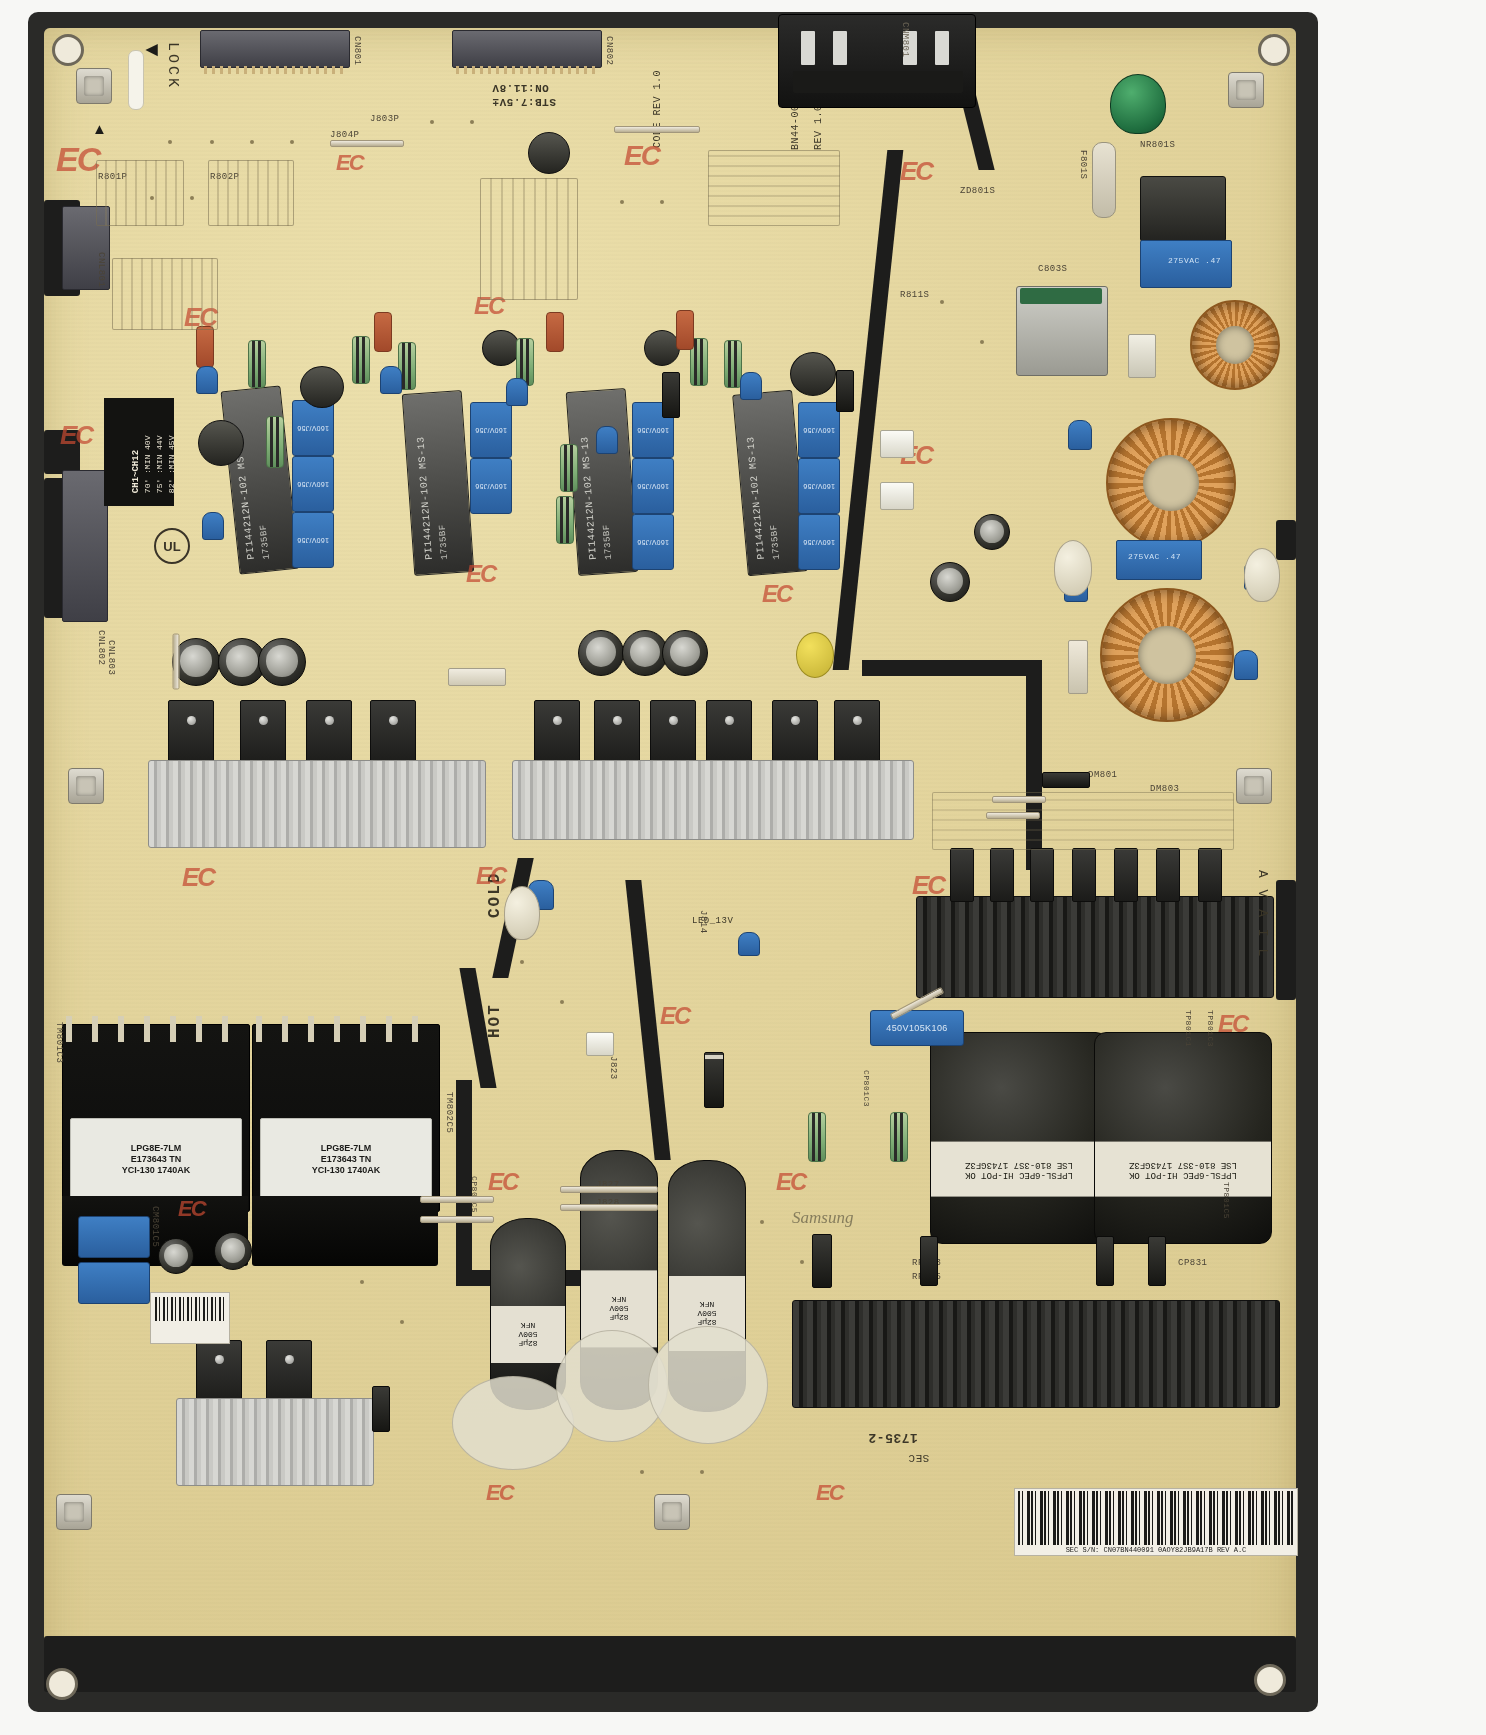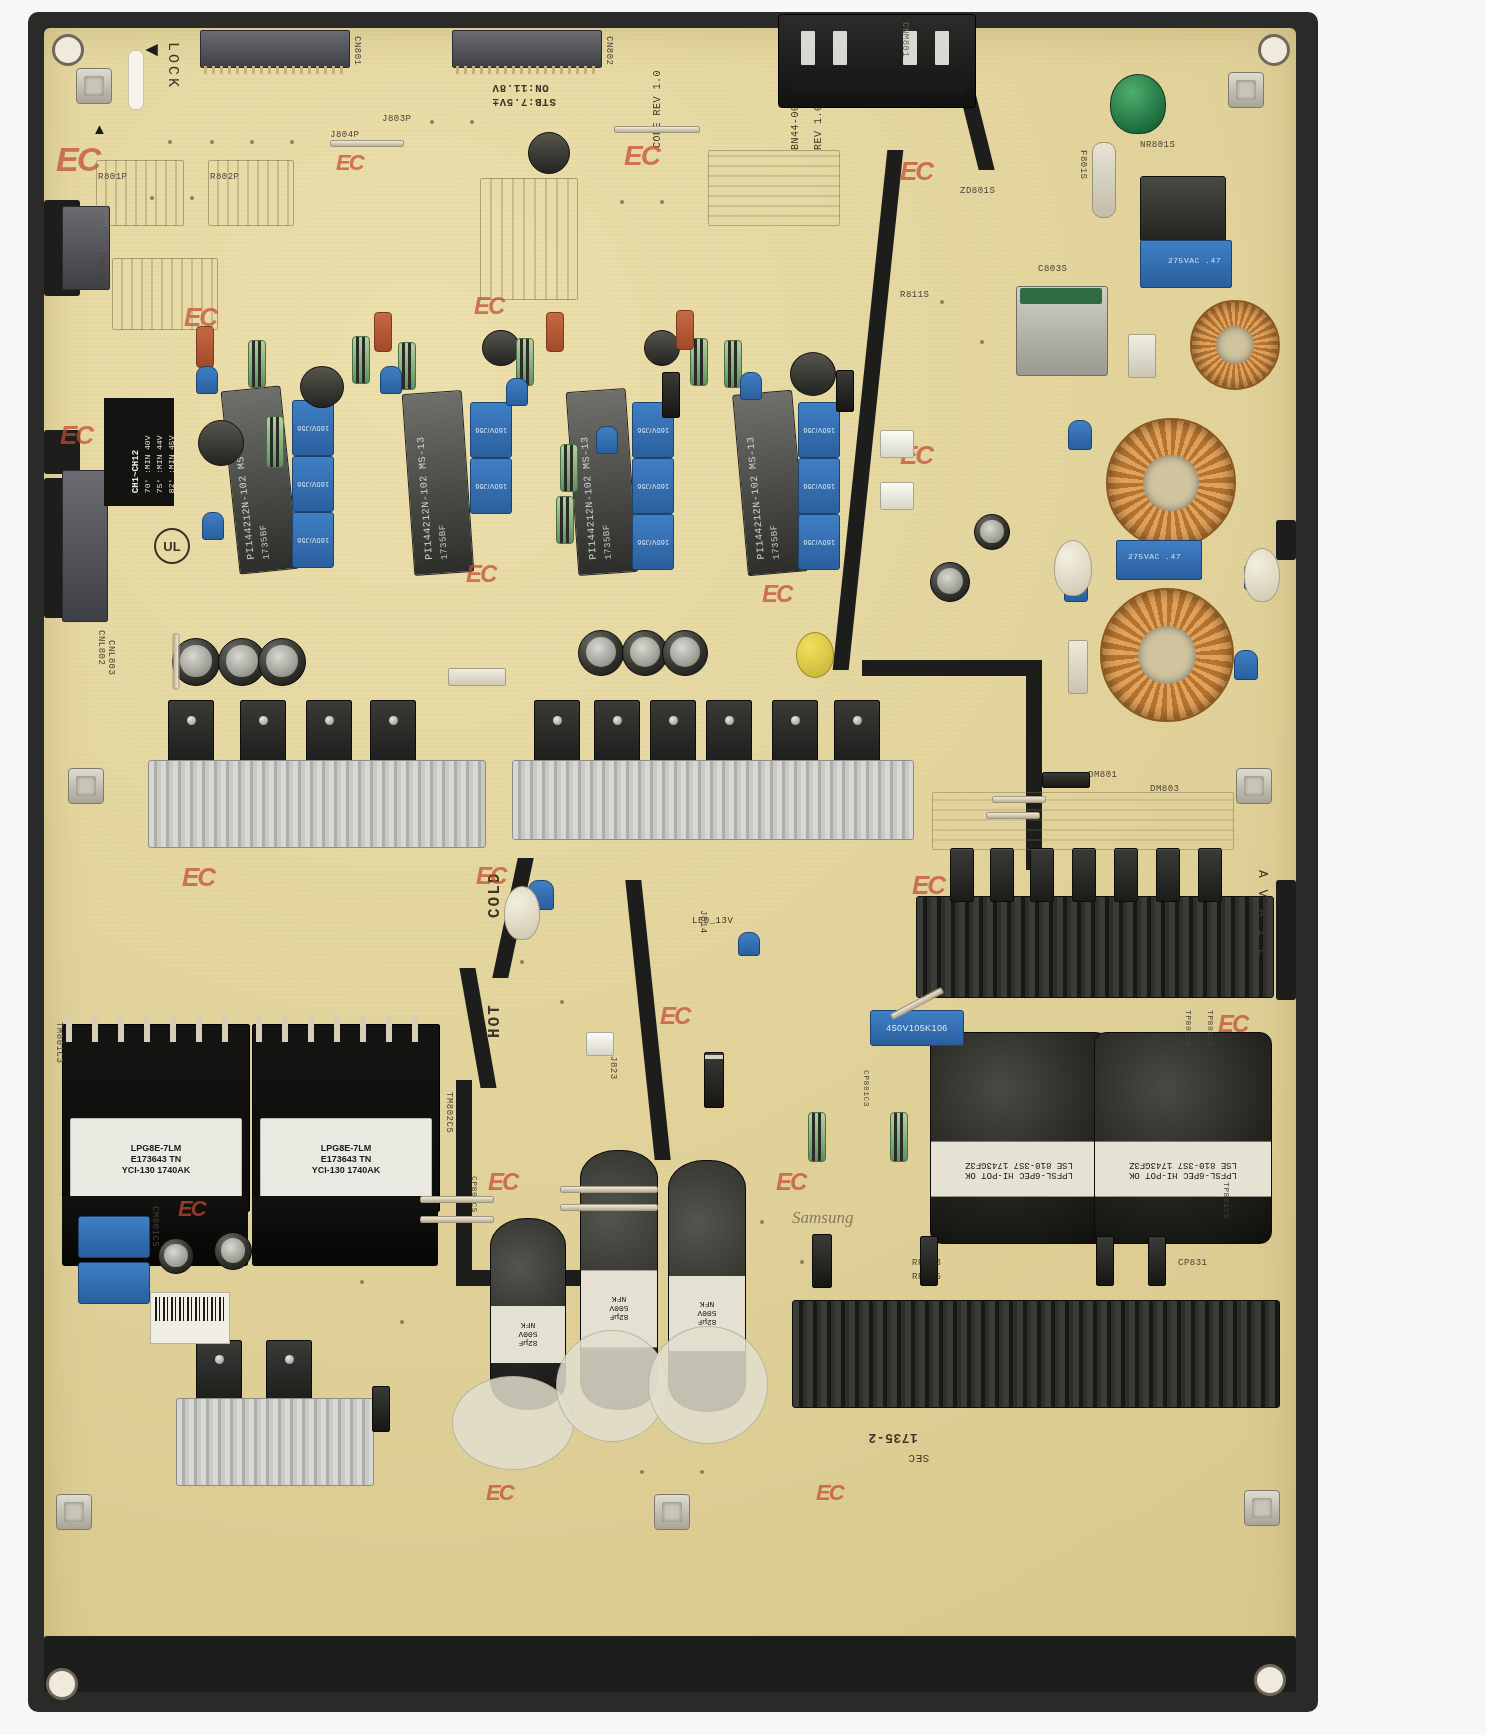--- a/index.html
+++ b/index.html
@@ -563,25 +563,29 @@
   <div class="ec-logo" style="left:486px;top:1480px;font-size:22px;">EC</div>
   <div class="ec-logo" style="left:816px;top:1480px;font-size:22px;">EC</div>
 
   <div style="position:absolute;left:792px;top:1208px;color:rgba(60,56,44,.55);font-size:17px;font-style:italic;font-family:'Liberation Serif',serif;">Samsung</div>
 
   <div class="silk blk" style="left:868px;top:1430px;font-size:13px;font-weight:bold;transform:rotate(180deg);">1735-2</div>
   <div class="silk blk" style="left:908px;top:1452px;font-size:11px;transform:rotate(180deg);">SEC</div>
 
   <div class="silk blk" style="left:1270px;top:870px;font-size:13px;transform:rotate(90deg);transform-origin:0 0;letter-spacing:2px;">A V A I L</div>
 
+  <div class="barcode" style="left:1014px;top:1488px;width:282px;height:66px;">
+    <div class="bars"></div>
+    <div class="txt">SEC S/N: CN07BN440091 0AOY82JB9A17B   REV A.C</div>
+  </div>
 
   <div class="silk" style="left:98px;top:172px;">R801P</div>
   <div class="silk" style="left:210px;top:172px;">R802P</div>
   <div class="silk" style="left:330px;top:130px;">J804P</div>
-  <div class="silk" style="left:382px;top:114px;">J803P</div>
+  <div class="silk" style="left:370px;top:114px;">J803P</div>
   <div class="silk" style="left:960px;top:186px;font-family:Liberation Mono, monospace;">ZD801S</div>
   <div class="silk" style="left:900px;top:290px;">R811S</div>
   <div class="silk" style="left:1038px;top:264px;">C803S</div>
   <div class="silk" style="left:1140px;top:140px;">NR801S</div>
   <div class="silk" style="left:1088px;top:770px;">DM801</div>
   <div class="silk" style="left:1150px;top:784px;">DM803</div>
   <div class="silk" style="left:912px;top:1258px;">RP803</div>
   <div class="silk" style="left:912px;top:1272px;">RP805</div>
   <div class="silk" style="left:1178px;top:1258px;">CP831</div>
   <div class="silk vert" style="left:698px;top:910px;">J814</div>

